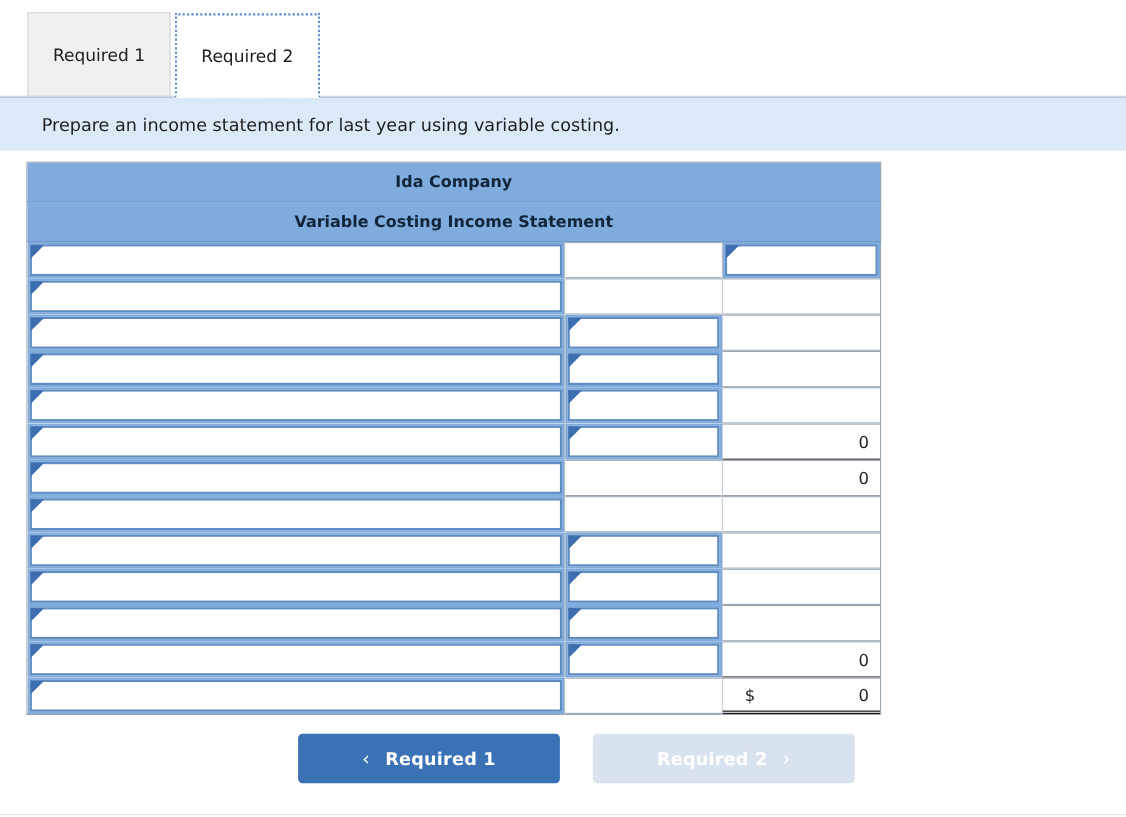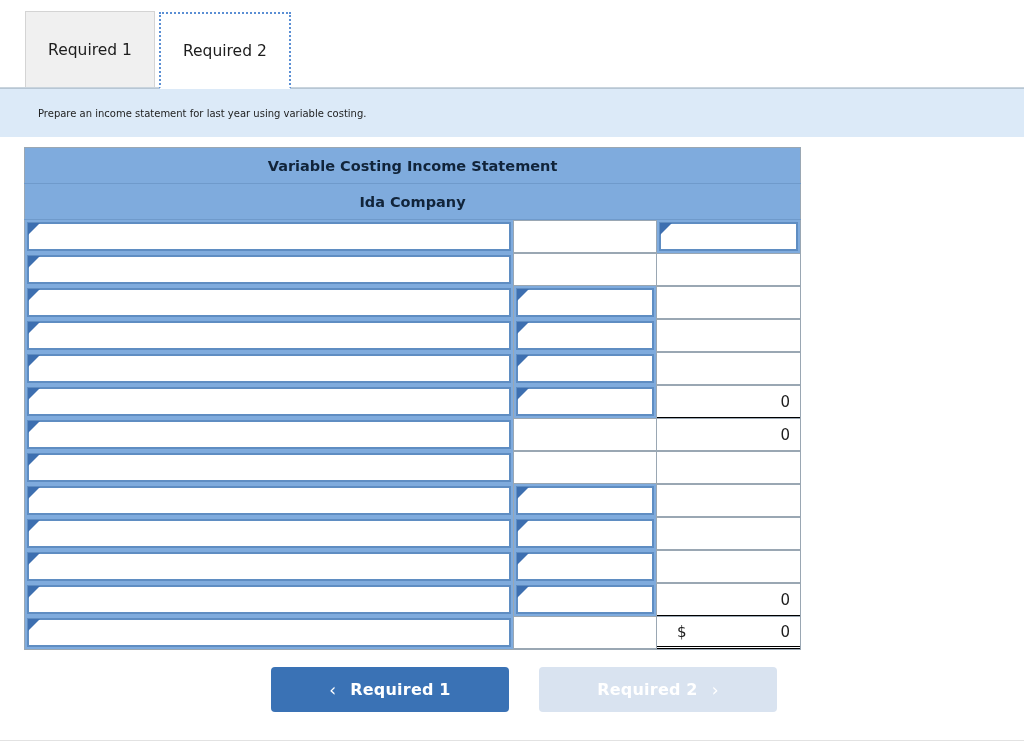--- a/index.html
+++ b/index.html
@@ -58,21 +58,21 @@
     bottom: 0;
     height: 1px;
     background: #c9d4dd;
   }
 
   
   .banner {
     background: #dceaf8;
     border-top: 1px solid #b7c6d4;
     padding: 14px 0 14px 38px;
-    font-size: 10px;
+    font-size: 16px;
     color: #1d1d1d;
     box-sizing: border-box;
     height: 49px;
     display: flex;
     align-items: center;
   }
 
   
   .sheet-wrap {
     padding: 10px 0 0 24px;
@@ -222,24 +222,24 @@
 
 <div class="sheet-wrap">
   <table class="sheet">
     <colgroup>
       <col class="col-a">
         <col class="col-b">
         <col class="col-c">
     </colgroup>
     <thead>
       <tr>
-        <th class="title" colspan="3">Variable Costing Income Statement</th>
+        <th class="title" colspan="3">Ida Company</th>
       </tr>
       <tr>
-        <th class="title" colspan="3">Ida Company</th>
+        <th class="title" colspan="3">Variable Costing Income Statement</th>
       </tr>
     </thead>
     <tbody>
         <tr class="datarow">
           <td class="cell-pad">
             <div class="inputbox"></div>
           </td>
           <td class="cell-pad">
             <div class="plain"></div>
           </td>

